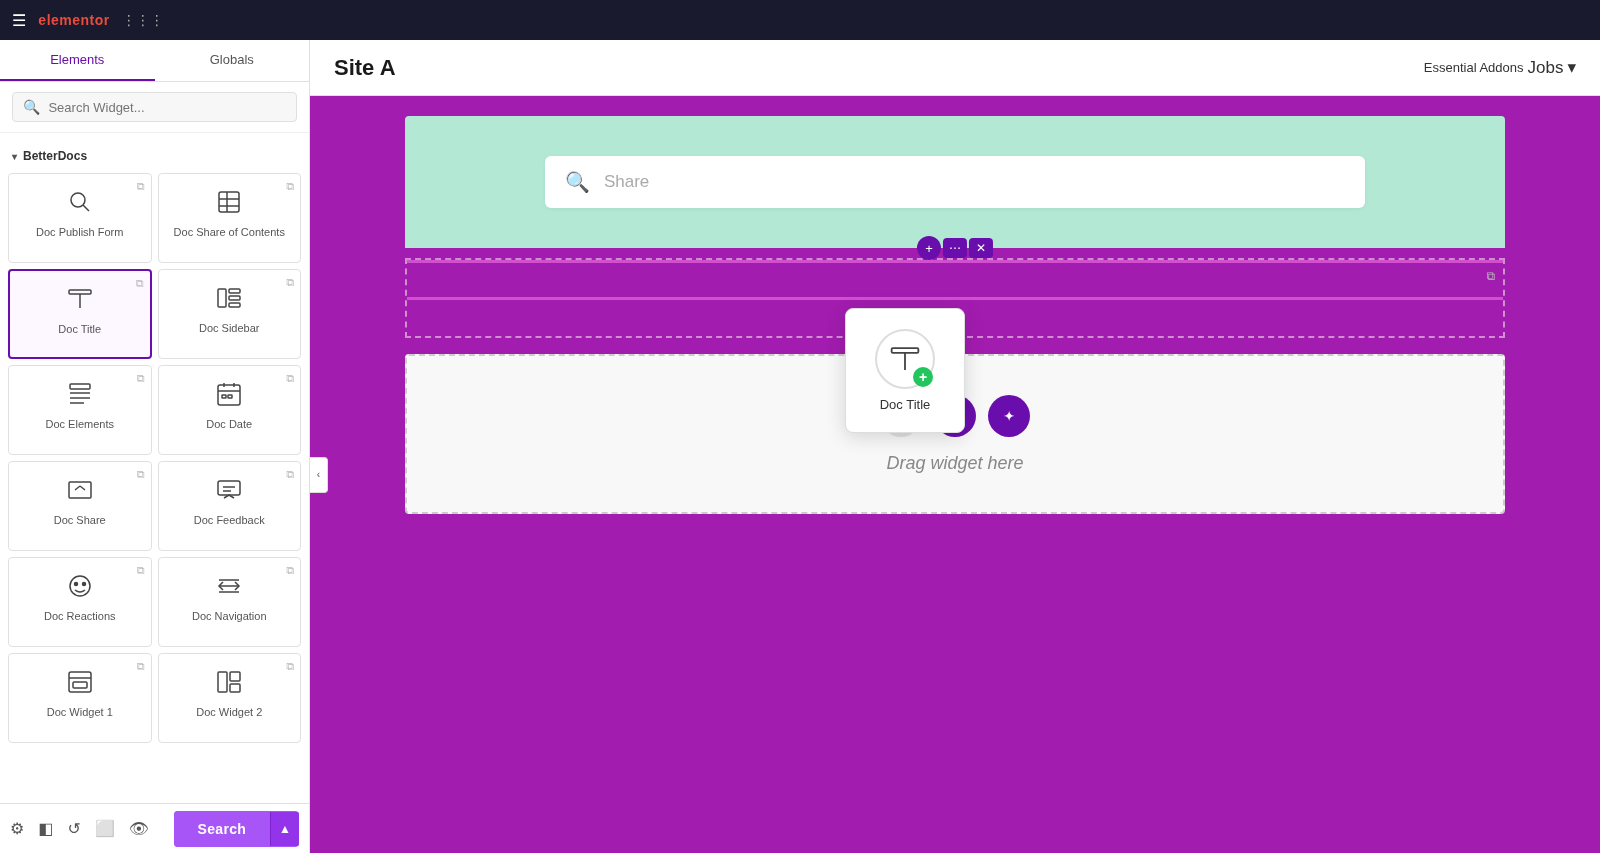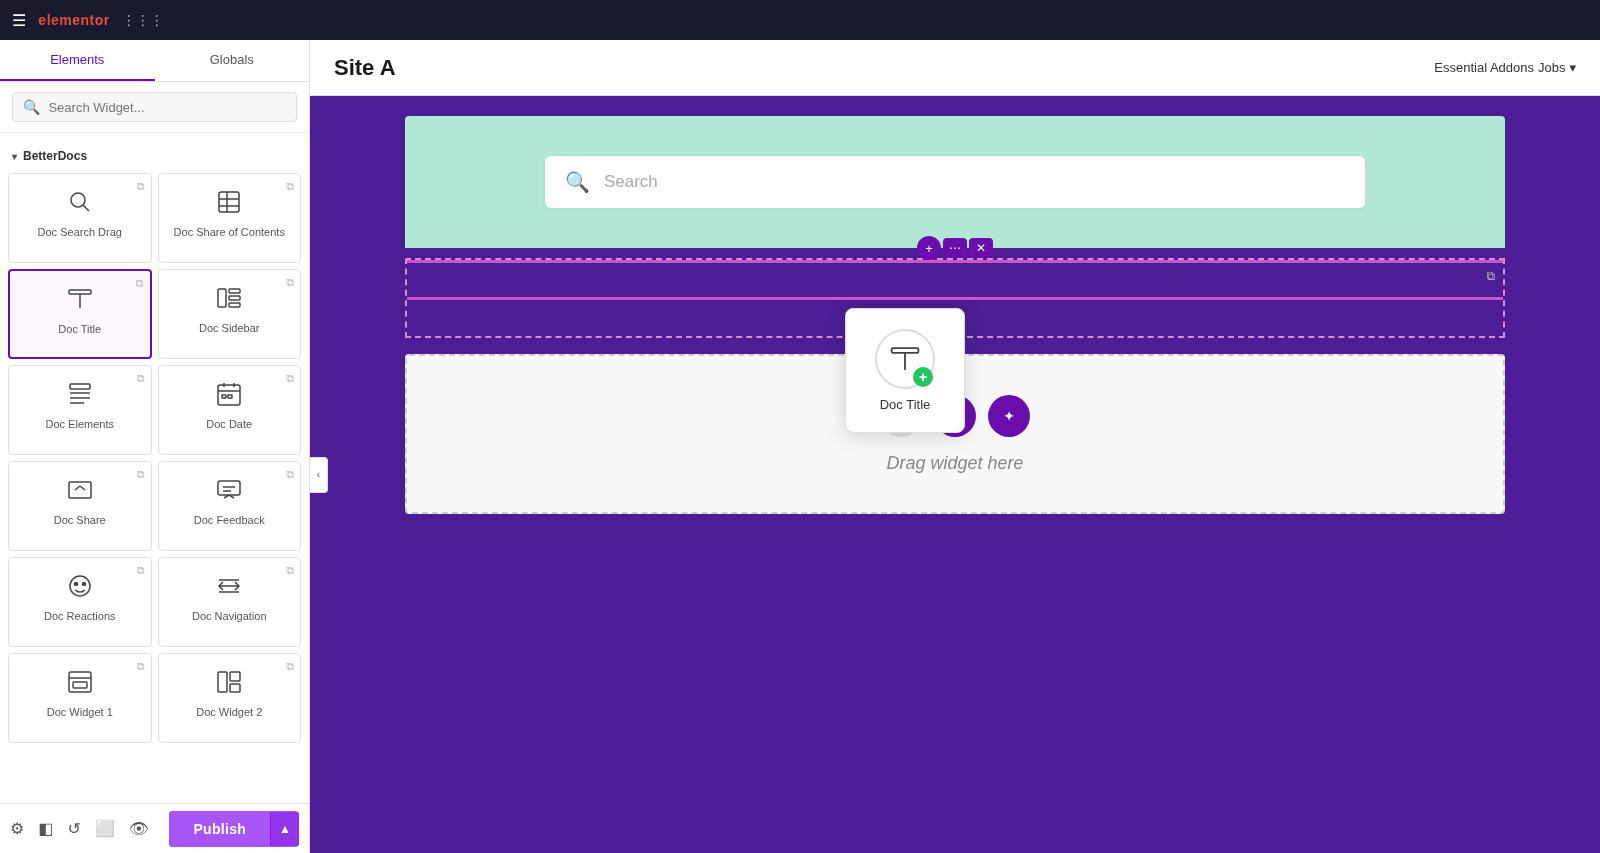--- a/index.html
+++ b/index.html
@@ -173,42 +173,42 @@
       cursor: pointer;
       border-left: 1px solid #7e22ce;
     }
 
     
     .canvas-area {
       flex: 1;
       display: flex;
       flex-direction: column;
       overflow: hidden;
-      background: #4c1d95;
+      background: #a21caf;
     }
 
     
     .canvas-topbar {
       height: 56px;
       background: #fff;
       border-bottom: 1px solid #e0e0e0;
       display: flex;
       align-items: center;
       justify-content: space-between;
       padding: 0 24px;
       flex-shrink: 0;
     }
     .site-title {
       font-size: 22px;
       font-weight: 600;
       color: #1a1a1a;
     }
     .canvas-topbar-right { display: flex; align-items: center; gap: 4px; }
     .essential-addons-link { font-size: 13px; color: #333; cursor: pointer; }
-    .jobs-link { display: flex; align-items: center; gap: 4px; font-size: 13px; color: #333; cursor: pointer; }
+    .jobs-link { display: flex; align-items: center; gap: 4px; font-size: 17px; color: #333; cursor: pointer; }
 
     
     .canvas-scroll { flex: 1; overflow: auto; padding: 20px; position: relative; }
 
     
     .toggle-panel-btn {
       position: absolute;
       left: 0;
       top: 50%;
       transform: translateY(-50%);
@@ -424,21 +424,21 @@
       <div class="widgets-grid">
 
         <div class="widget-card">
           <span class="widget-copy-icon">⧉</span>
           <div class="widget-icon">
             <svg class="widget-svg" viewBox="0 0 28 28">
                 <circle cx="12" cy="12" r="7"></circle>
                 <line x1="17" y1="17" x2="23" y2="23"></line>
               </svg>
           </div>
-          <span class="widget-label">Doc Search Drag</span>
+          <span class="widget-label">Doc Publish Form</span>
         </div>
 
         <div class="widget-card">
           <span class="widget-copy-icon">⧉</span>
           <div class="widget-icon">
             <svg class="widget-svg" viewBox="0 0 28 28">
                 <rect x="4" y="4" width="20" height="20" rx="2"></rect>
                 <line x1="4" y1="11" x2="24" y2="11"></line>
                 <line x1="4" y1="18" x2="24" y2="18"></line>
                 <line x1="12" y1="4" x2="12" y2="24"></line>
@@ -580,21 +580,21 @@
 
     <div class="bottom-bar">
       <div class="bottom-icons">
         <span class="bottom-icon">⚙</span>
         <span class="bottom-icon">◧</span>
         <span class="bottom-icon">↺</span>
         <span class="bottom-icon">⬜</span>
         <span class="bottom-icon">👁</span>
       </div>
       <div class="publish-btn-wrapper">
-        <button class="publish-btn">Publish</button>
+        <button class="publish-btn">Search</button>
         <button class="publish-expand">▲</button>
       </div>
     </div>
   </div>
 
   <div class="canvas-area">
 
     <div class="canvas-topbar">
       <h1 class="site-title">Site A</h1>
       <div class="canvas-topbar-right">
@@ -608,21 +608,21 @@
 
     <div class="canvas-scroll" style="position: relative;">
 
       <div class="toggle-panel-btn">‹</div>
 
       <div class="canvas-content">
 
         <div class="search-section">
           <div class="search-box">
             <span class="search-box-icon">🔍</span>
-            <span class="search-box-text">Search</span>
+            <span class="search-box-text">Share</span>
           </div>
         </div>
 
         <div style="position: relative; margin-top: 10px;">
 
           <div class="floating-toolbar">
             <button class="ft-btn">+</button>
             <button class="ft-dots">⋯</button>
             <button class="ft-close">✕</button>
           </div>

